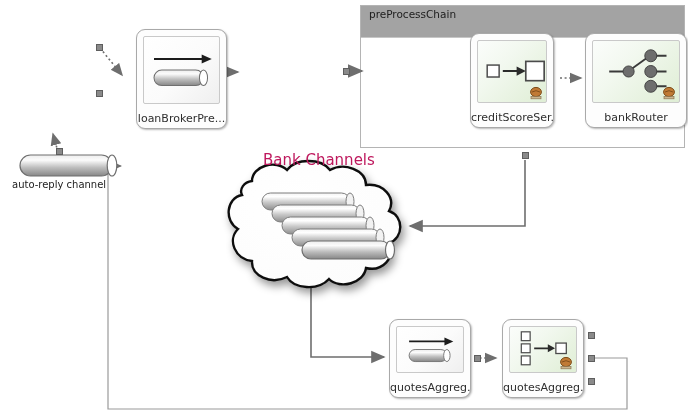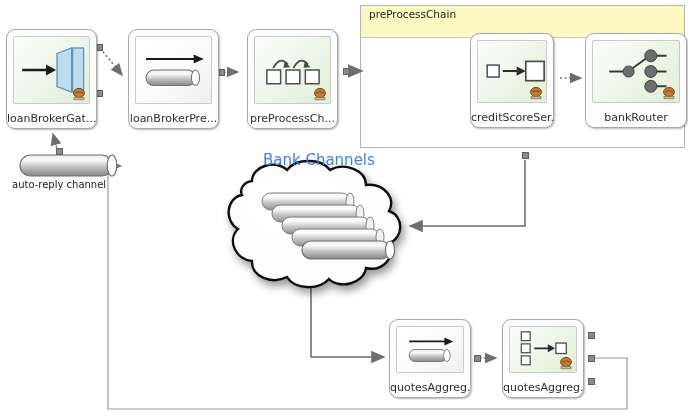--- a/index.html
+++ b/index.html
@@ -14,28 +14,28 @@
         border:1px solid #c9c9c9;border-radius:2px;overflow:hidden;}
   .node .inner.green{background:linear-gradient(135deg,#fbfdfb 0%,#f2f8ef 38%,#dfeed5 100%);}
   .node .inner.plain{background:linear-gradient(135deg,#ffffff 0%,#fbfbfb 55%,#efefef 100%);}
   .node .caption{position:absolute;left:0;right:0;bottom:3px;text-align:center;
         font-size:11px;color:#2e2e2e;line-height:13px;white-space:nowrap;overflow:hidden;}
   .glyph{position:absolute;left:0;top:0;width:100%;height:100%;}
   .bean{position:absolute;width:16px;height:16px;right:2px;bottom:1px;}
 
   
   .group{position:absolute;box-sizing:border-box;border:1px solid #b4b4b4;background:#ffffff;}
-  .group .bar{position:absolute;left:0;right:0;height:32px;background:#fef9c3;
+  .group .bar{position:absolute;left:0;right:0;height:32px;background:#a3a3a3;
         border-bottom:1px solid #c6c6c6;box-sizing:border-box;}
   .group .bar.top{top:0;}
   .group .bar.bot{bottom:0;border-bottom:none;border-top:1px solid #c6c6c6;}
   .group .bar span{position:absolute;left:8px;top:2px;font-size:10.5px;color:#1d1d1d;}
 
   
-  .cloud-label{position:absolute;font-size:15px;color:#3b82f6;white-space:nowrap;}
+  .cloud-label{position:absolute;font-size:15px;color:#be185d;white-space:nowrap;}
   .chan-label{position:absolute;font-size:10px;color:#1b1b1b;white-space:nowrap;}
 
   
   .port{position:absolute;width:7px;height:7px;background:#8a8a8a;border:1px solid #5e5e5e;box-sizing:border-box;}
 </style>
 </head>
 <body>
 
 <div id="canvas">
 
@@ -159,74 +159,39 @@
   <div class="port" style="left:96px;top:90px;"></div>
   <div class="port" style="left:218px;top:69px;"></div>
   <div class="port" style="left:343px;top:68px;"></div>
   <div class="port" style="left:522px;top:152px;"></div>
   <div class="port" style="left:474px;top:355px;"></div>
   <div class="port" style="left:588px;top:332px;"></div>
   <div class="port" style="left:588px;top:355px;"></div>
   <div class="port" style="left:588px;top:378px;"></div>
   <div class="port" style="left:56px;top:148px;"></div>
 
-  <div class="node" id="n0" style="left: 6px; top: 29px; width: 91px; height: 100px;">
-    <div class="inner green">
-      <svg class="glyph" viewBox="0 0 80 72">
-        <path d="M8,36 L34,36" stroke="#1c1c1c" stroke-width="2.6" fill="none"></path>
-        <path d="M34,30 L45,36 L34,42 z" fill="#1c1c1c"></path>
-        <path d="M46,18 L62,12 L62,60 L46,54 z" fill="#bcdcf0" stroke="#5d93b3" stroke-width="1.4"></path>
-        <rect x="63" y="12" width="12" height="48" fill="#bcdcf0" stroke="#5d93b3" stroke-width="1.4"></rect>
-      </svg>
-      <svg class="bean" viewBox="0 0 16 16">
-        <ellipse cx="8" cy="7" rx="5.4" ry="4.6" fill="#c07a35" stroke="#7d4c18" stroke-width="1"></ellipse>
-        <path d="M4,7 Q8,4.4 12,7" stroke="#7d4c18" stroke-width="0.9" fill="none"></path>
-        <rect x="3" y="11.6" width="10" height="2.2" fill="#cdb58e" stroke="#8a7450" stroke-width="0.7"></rect>
-      </svg>
-    </div>
-    <div class="caption">loanBrokerGat...</div>
-  </div>
-
-  <div class="node" id="n1" style="left: 128px; top: 29px; width: 91px; height: 100px;">
+
+  <div class="node" id="n1" style="left: 136px; top: 29px; width: 91px; height: 100px;">
     <div class="inner plain">
       <svg class="glyph" viewBox="0 0 80 72">
         <path d="M10,24 L64,24" stroke="#1c1c1c" stroke-width="2.2" fill="none"></path>
         <path d="M62,19 L73,24 L62,29 z" fill="#1c1c1c"></path>
         <rect x="10" y="36" width="54" height="17" rx="8.5" ry="8.5" fill="url(#pipeg2)" stroke="#6f6f6f" stroke-width="1.1"></rect>
         <ellipse cx="64" cy="44.5" rx="4.4" ry="8.5" fill="#ffffff" stroke="#6f6f6f" stroke-width="1.1"></ellipse>
         <linearGradient id="pg_n1" x1="0" y1="0" x2="0" y2="1">
           <stop offset="0%" stop-color="#ededed"></stop>
             <stop offset="25%" stop-color="#fbfbfb"></stop>
           <stop offset="60%" stop-color="#bdbdbd"></stop>
             <stop offset="100%" stop-color="#878787"></stop>
         </linearGradient>
       </svg>
     </div>
     <div class="caption">loanBrokerPre...</div>
   </div>
 
-  <div class="node" id="n2" style="left: 247px; top: 29px; width: 91px; height: 100px;">
-    <div class="inner green">
-      <svg class="glyph" viewBox="0 0 80 72">
-        <rect x="12" y="36" width="15" height="15" fill="#ffffff" stroke="#4b4b4b" stroke-width="1.6"></rect>
-        <rect x="33" y="36" width="15" height="15" fill="#ffffff" stroke="#4b4b4b" stroke-width="1.6"></rect>
-        <rect x="54" y="36" width="15" height="15" fill="#ffffff" stroke="#4b4b4b" stroke-width="1.6"></rect>
-        <path d="M19,34 Q26,20 35,30" stroke="#4b4b4b" stroke-width="1.9" fill="none"></path>
-        <path d="M31.5,26.5 L37.5,33 L30,33.5 z" fill="#4b4b4b"></path>
-        <path d="M41,34 Q48,20 57,30" stroke="#4b4b4b" stroke-width="1.9" fill="none"></path>
-        <path d="M53.5,26.5 L59.5,33 L52,33.5 z" fill="#4b4b4b"></path>
-      </svg>
-      <svg class="bean" viewBox="0 0 16 16">
-        <ellipse cx="8" cy="7" rx="5.4" ry="4.6" fill="#c07a35" stroke="#7d4c18" stroke-width="1"></ellipse>
-        <path d="M4,7 Q8,4.4 12,7" stroke="#7d4c18" stroke-width="0.9" fill="none"></path>
-        <rect x="3" y="11.6" width="10" height="2.2" fill="#cdb58e" stroke="#8a7450" stroke-width="0.7"></rect>
-      </svg>
-    </div>
-    <div class="caption">preProcessCh...</div>
-  </div>
 
   <div class="node" id="n3" style="left: 470px; top: 33px; width: 84px; height: 95px;">
     <div class="inner green">
       <svg class="glyph" viewBox="0 0 74 66">
         <rect x="10" y="26" width="13" height="13" fill="#ffffff" stroke="#4b4b4b" stroke-width="1.6"></rect>
         <path d="M27,32.5 L44,32.5" stroke="#2b2b2b" stroke-width="2.2" fill="none"></path>
         <path d="M42,27.5 L52,32.5 L42,37.5 z" fill="#2b2b2b"></path>
         <rect x="52" y="22" width="20" height="21" fill="#ffffff" stroke="#4b4b4b" stroke-width="1.8"></rect>
       </svg>
       <svg class="bean" viewBox="0 0 16 16">

